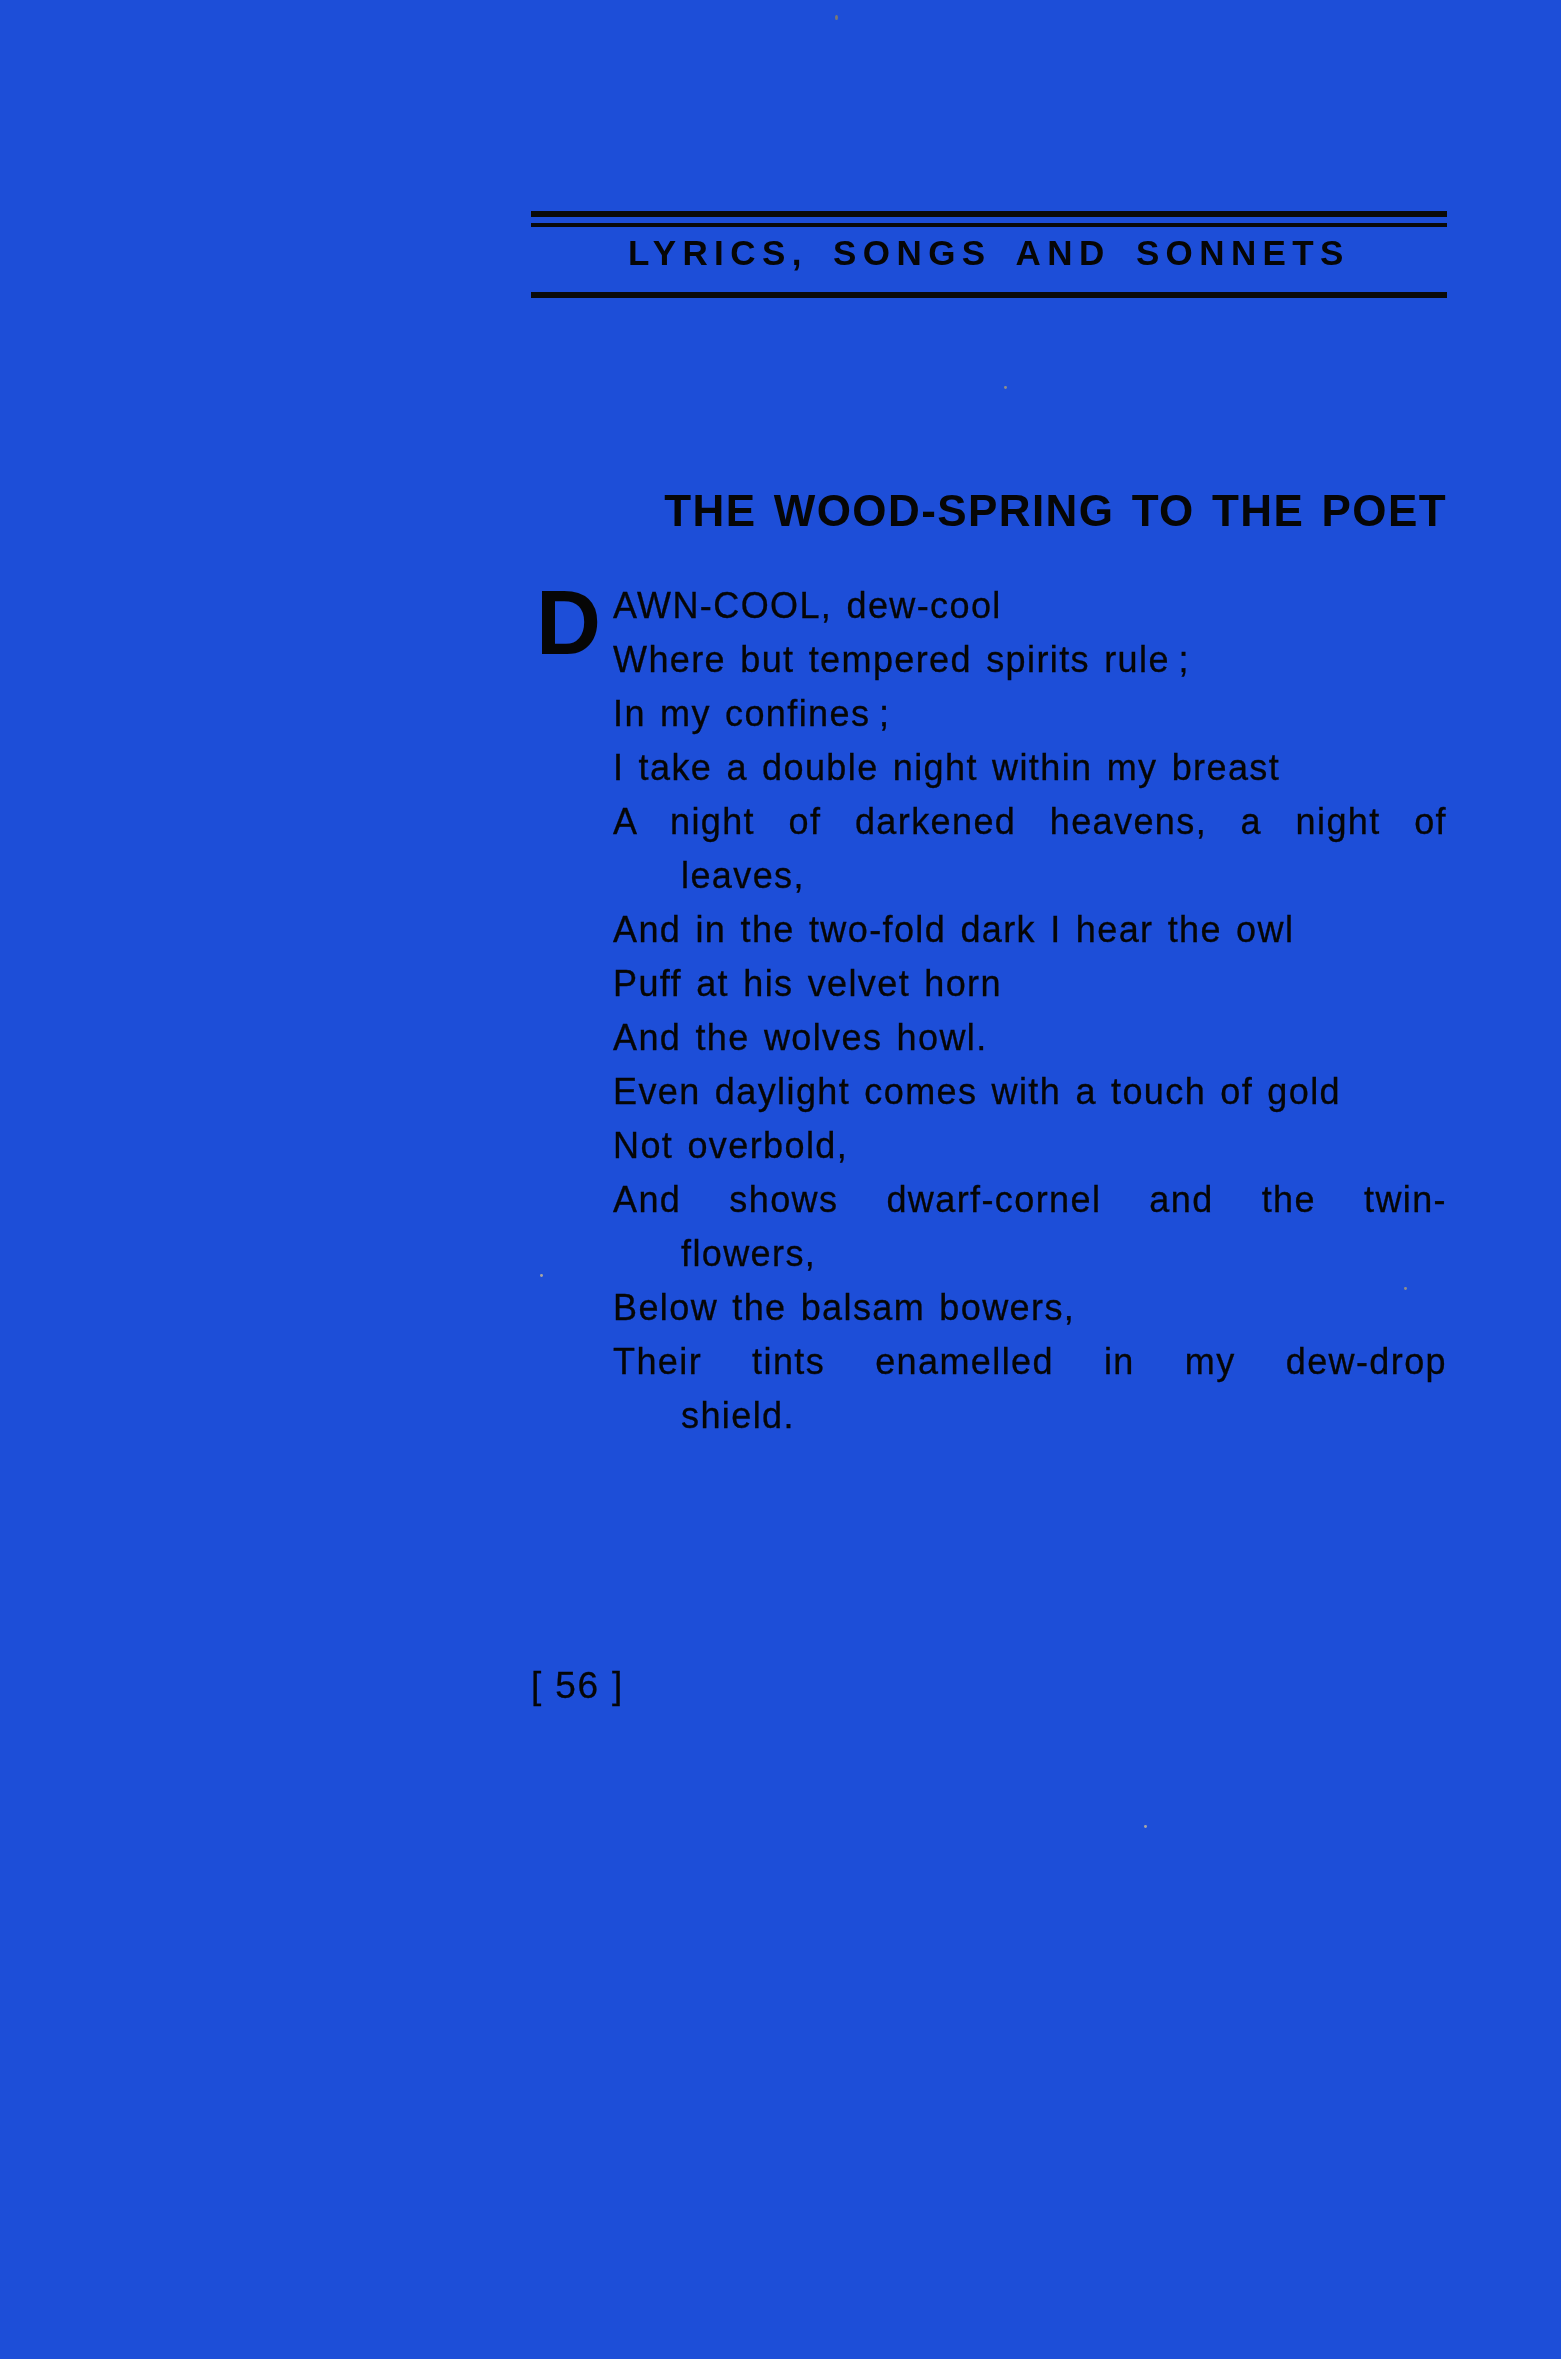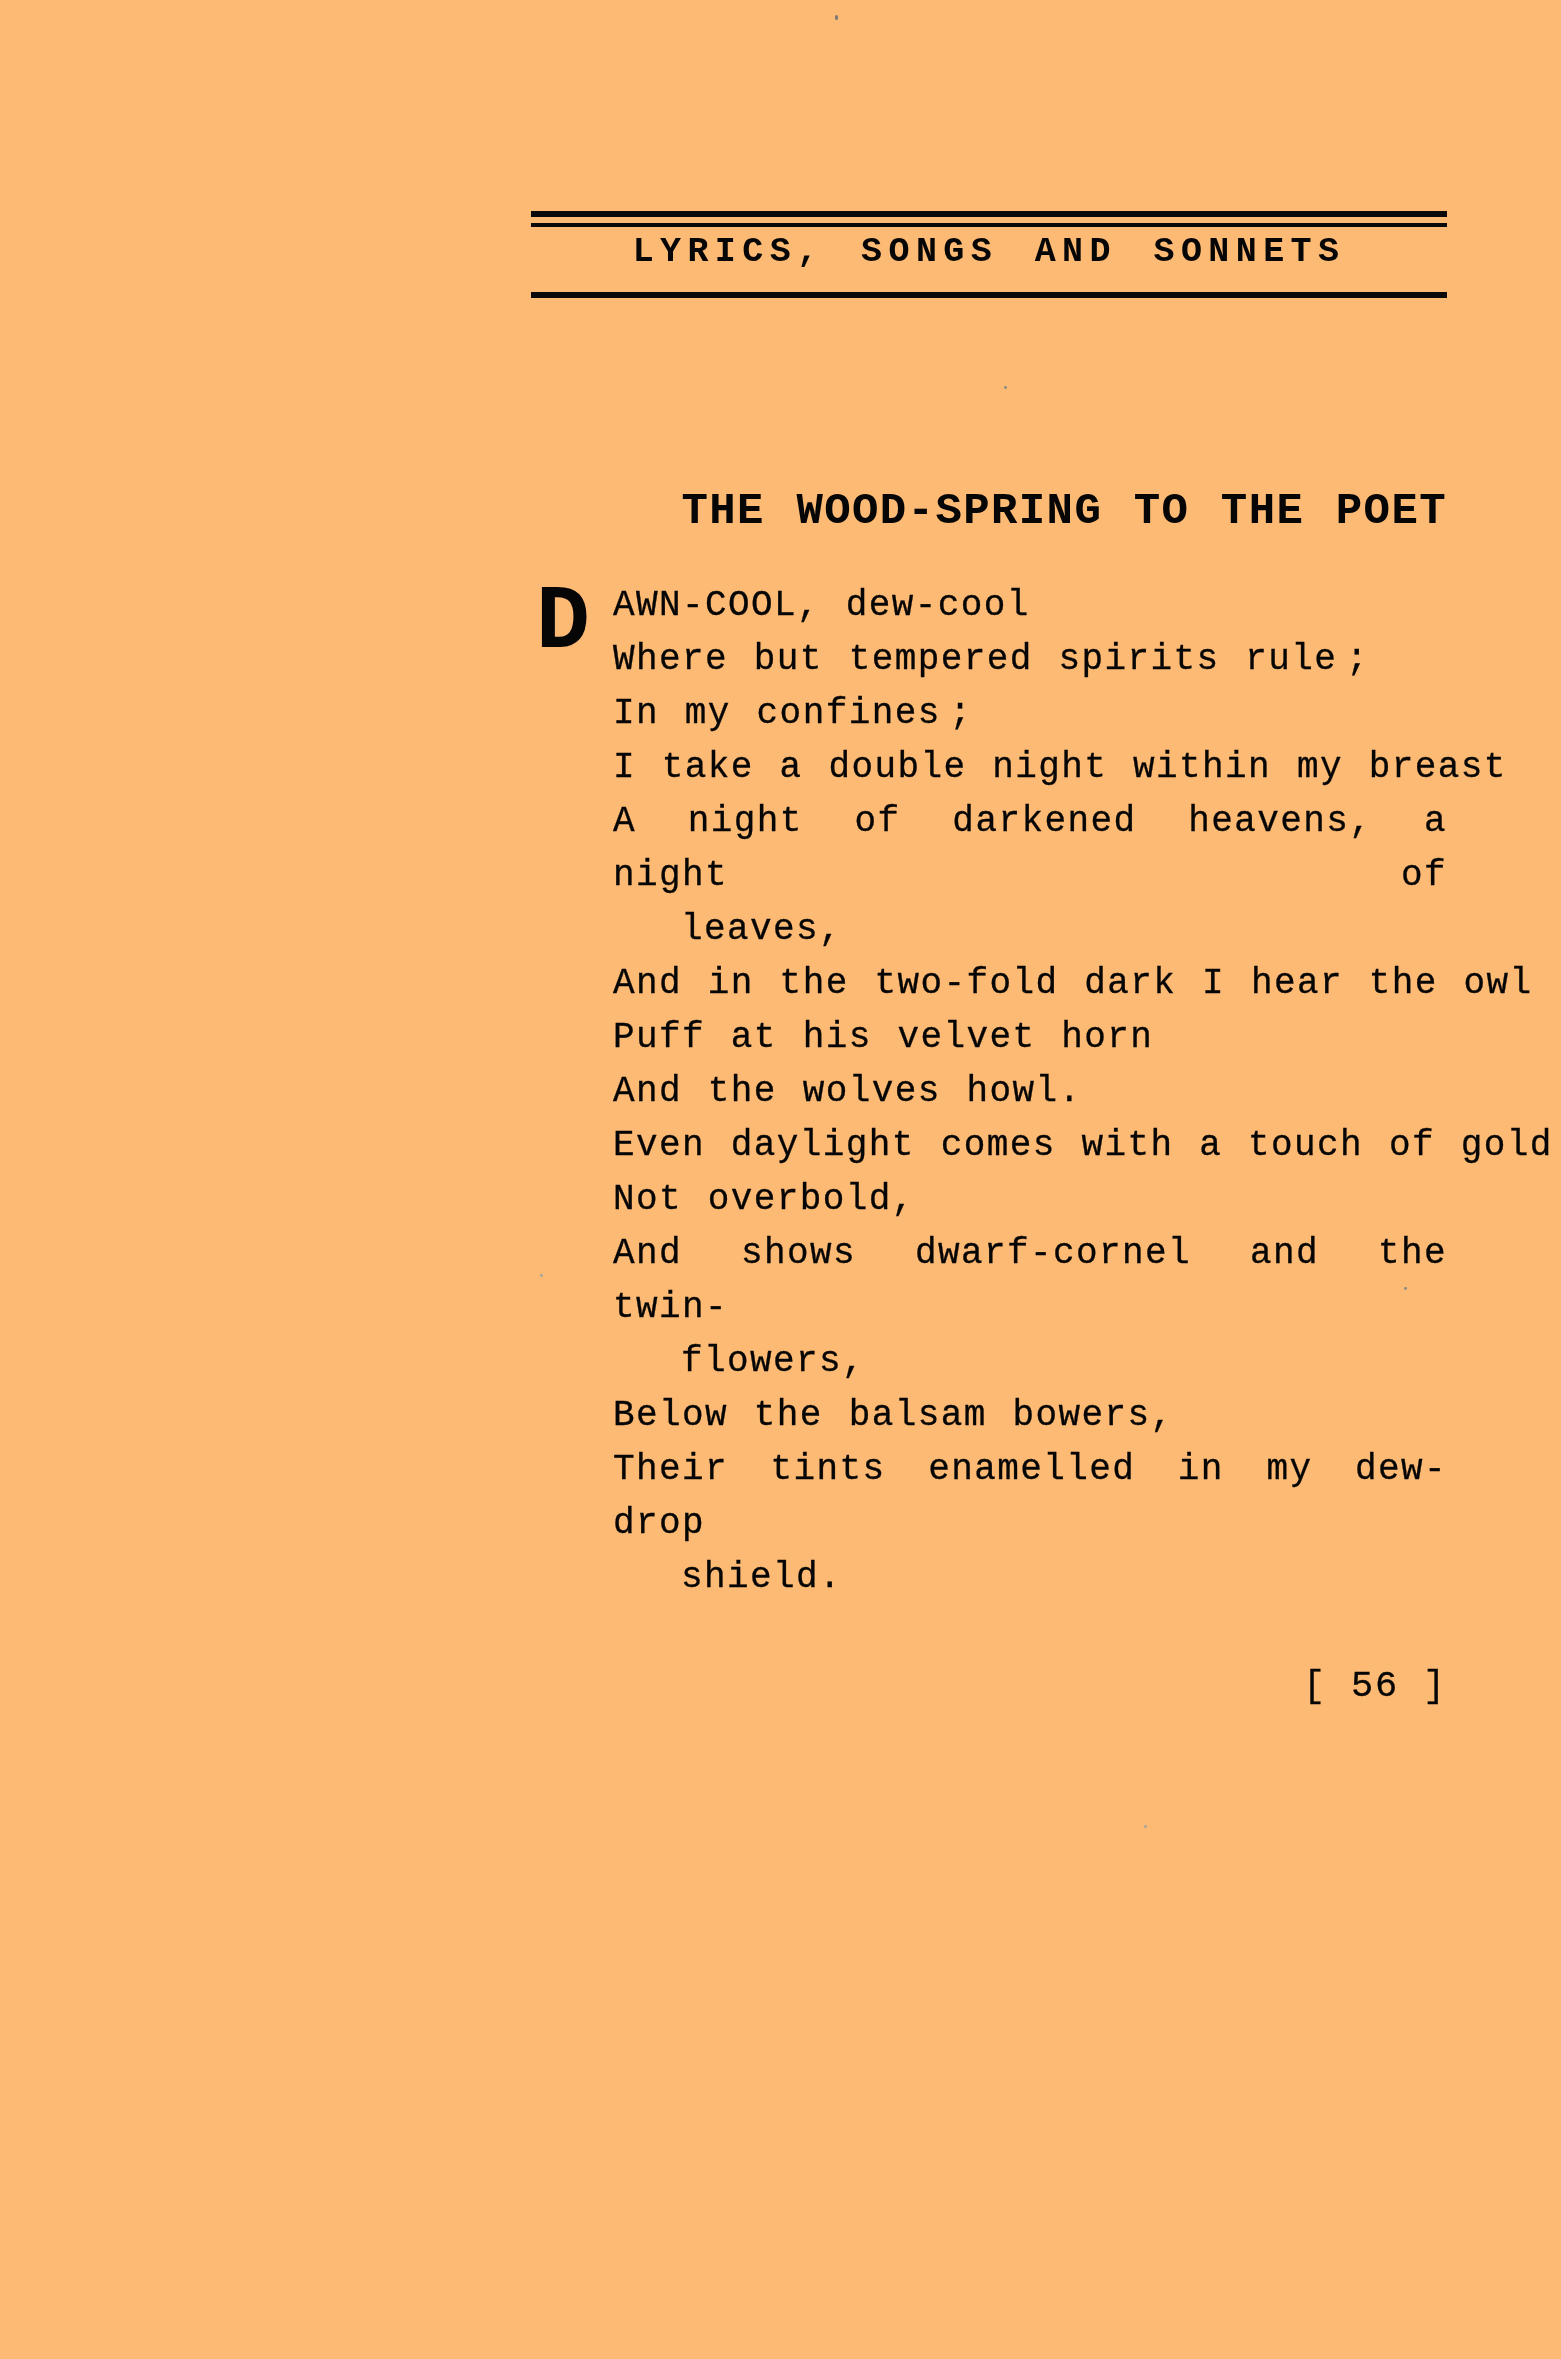--- a/index.html
+++ b/index.html
@@ -3,23 +3,23 @@
 <meta charset="utf-8">
 <style>
   html, body {
     margin: 0;
     padding: 0;
   }
   .sheet {
     position: relative;
     width: 1561px;
     height: 2359px;
-    background: #fdba74;
+    background: #1d4ed8;
     overflow: hidden;
-    font-family: Liberation Mono, monospace;
+    font-family: Liberation Sans, sans-serif;
     color: #060606;
   }
   
   .head-col {
     position: absolute;
     left: 531px;
     top: 0;
     width: 916px;
   }
   .rule {
@@ -84,21 +84,21 @@
     font-weight: 700;
     letter-spacing: 0;
     -webkit-text-stroke: 0;
   }
   
   .page-number {
     position: absolute;
     left: 531px;
     top: 1664px;
     width: 916px;
-    text-align: right;
+    text-align: left;
     font-size: 37px;
     line-height: 1.2;
     letter-spacing: 1.8px;
     -webkit-text-stroke: 0.3px #060606;
   }
   
   .speck {
     position: absolute;
     background: #8d8d8d;
     border-radius: 50%;

